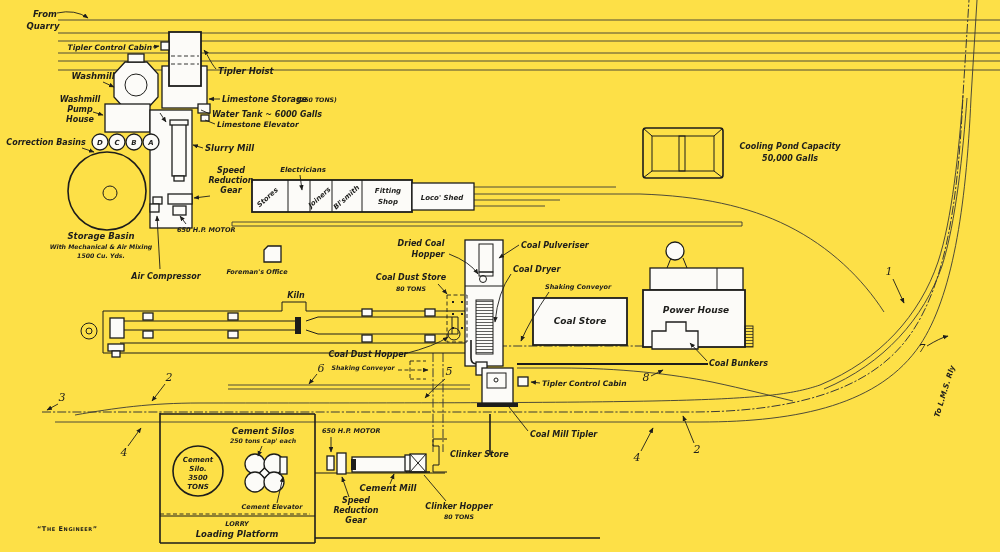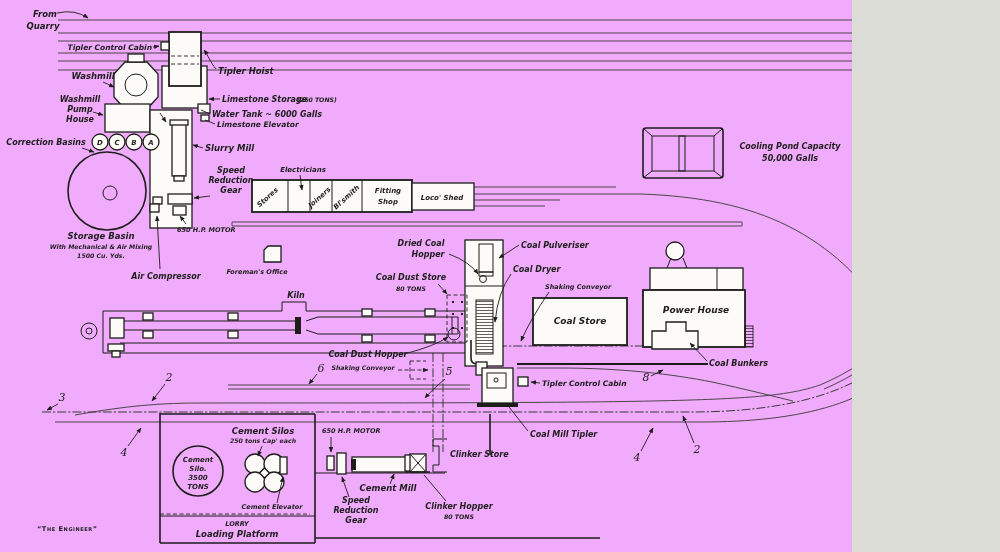--- a/index.html
+++ b/index.html
@@ -1,16 +1,16 @@
 <!DOCTYPE html>
 <html><head>
 <meta charset="utf-8">
 <style>
   html,body{margin:0;padding:0;background:#ddddd8;}
-  #page{position:relative;width:852px;height:552px;background:#f0abfc;overflow:hidden;
+  #page{position:relative;width:1000px;height:552px;background:#fde047;overflow:hidden;
         font-family:"DejaVu Sans",sans-serif;}
   svg{display:block}
   svg text{fill:#1d1d1b;}
   .lb   {font:italic bold 8px   "DejaVu Sans",sans-serif;}
   .lb85 {font:italic bold 8.5px "DejaVu Sans",sans-serif;}
   .lb9  {font:italic bold 9px   "DejaVu Sans",sans-serif;}
   .lb7  {font:italic bold 7px   "DejaVu Sans",sans-serif;}
   .lb75 {font:italic bold 7.5px "DejaVu Sans",sans-serif;}
   .sm   {font:italic bold 6.2px "DejaVu Sans",sans-serif;}
   .sm65 {font:italic bold 6.5px "DejaVu Sans",sans-serif;}

